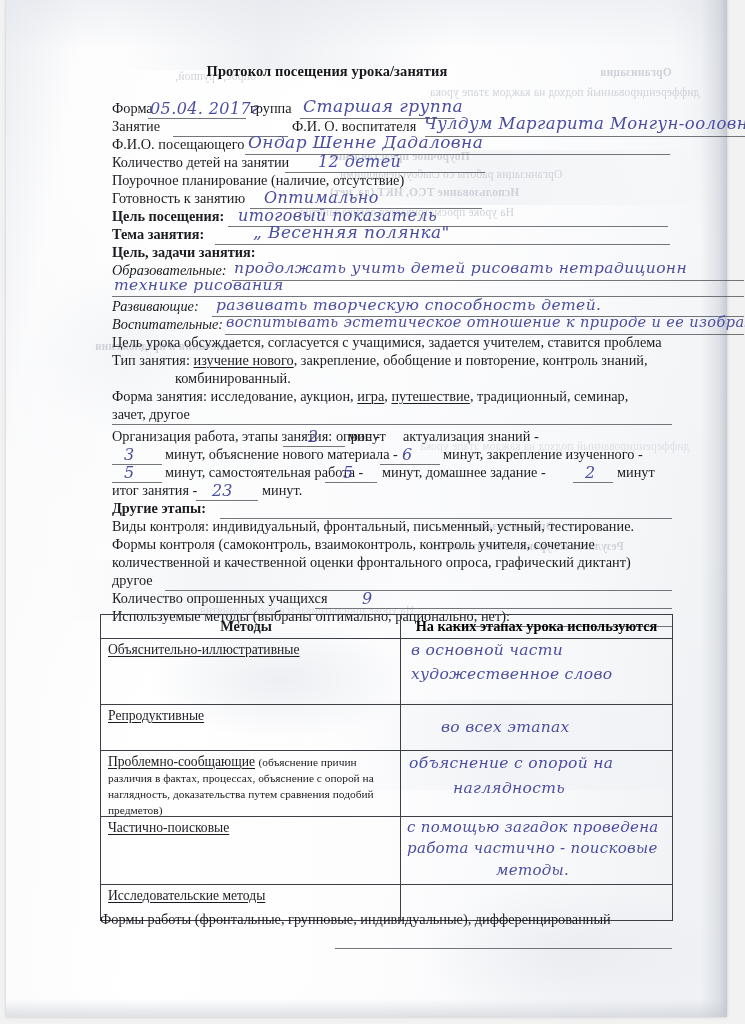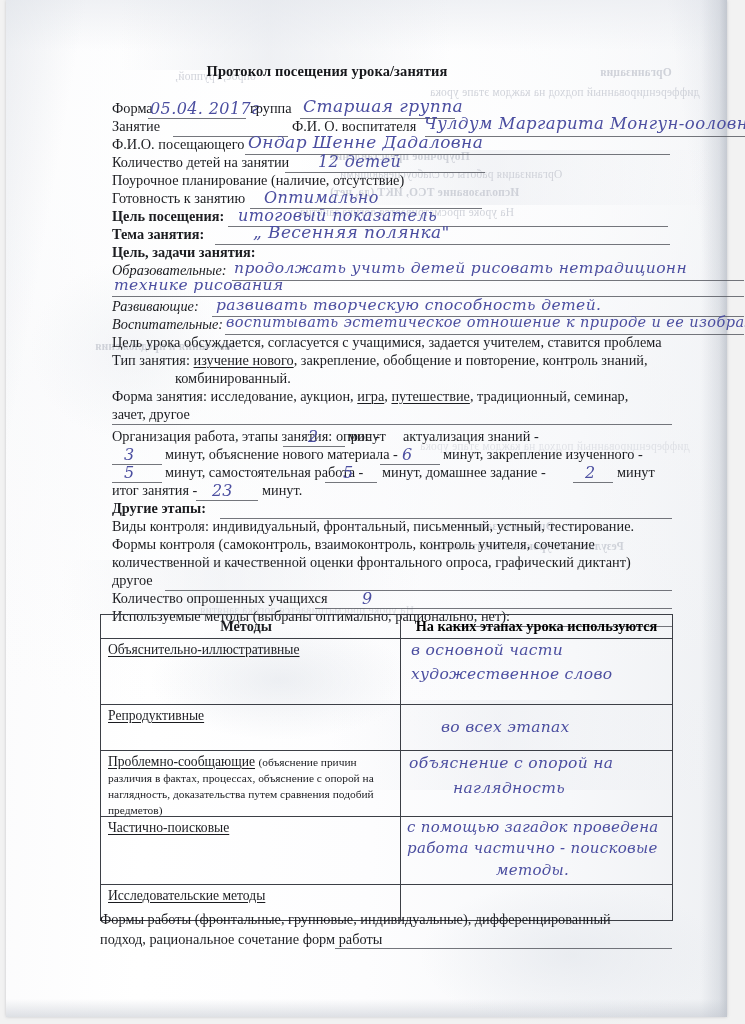--- a/index.html
+++ b/index.html
@@ -397,17 +397,16 @@
         <div class="tc-r"></div>
       </div>
 
 
     </div>
 
     <div class="ln" style="left:100px;top:911px;">
       <span class="b">Формы работы</span>
       <span>(фронтальные,  групповые,  индивидуальные),  дифференцированный</span>
     </div>
-    <div class="ln" style="left:100px;top:931px;">подход, рациональное сочетание форм работы</div>
     <div class="rule" style="left:335px;top:948px;width:337px;"></div>
 
   </div>
 </div>
 
 </body></html>

